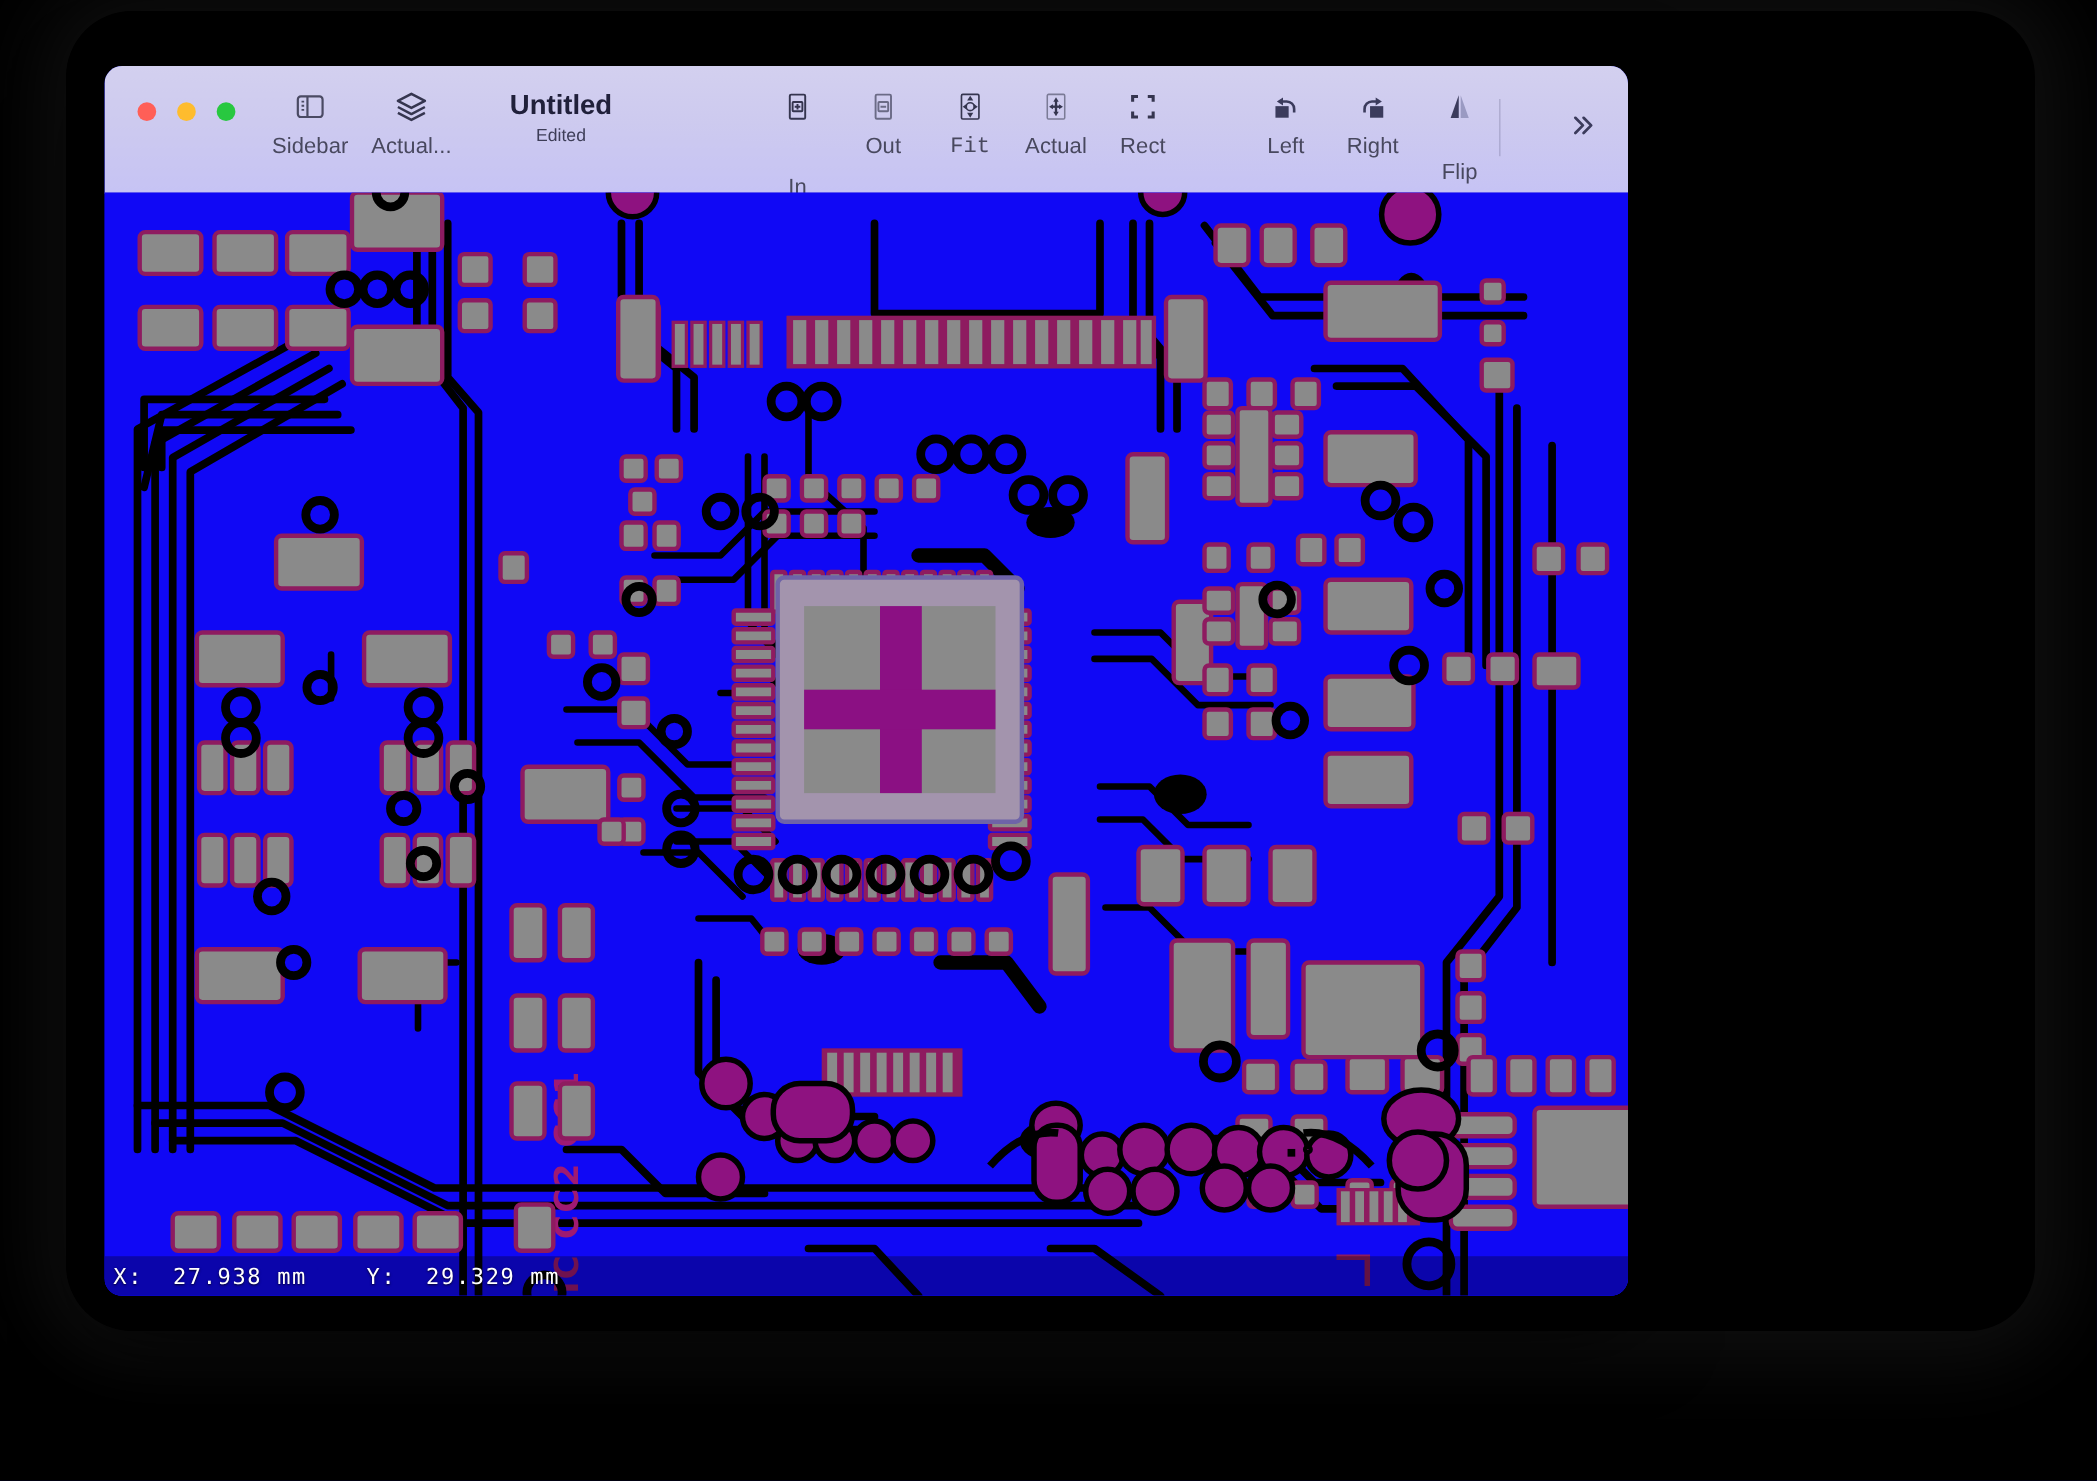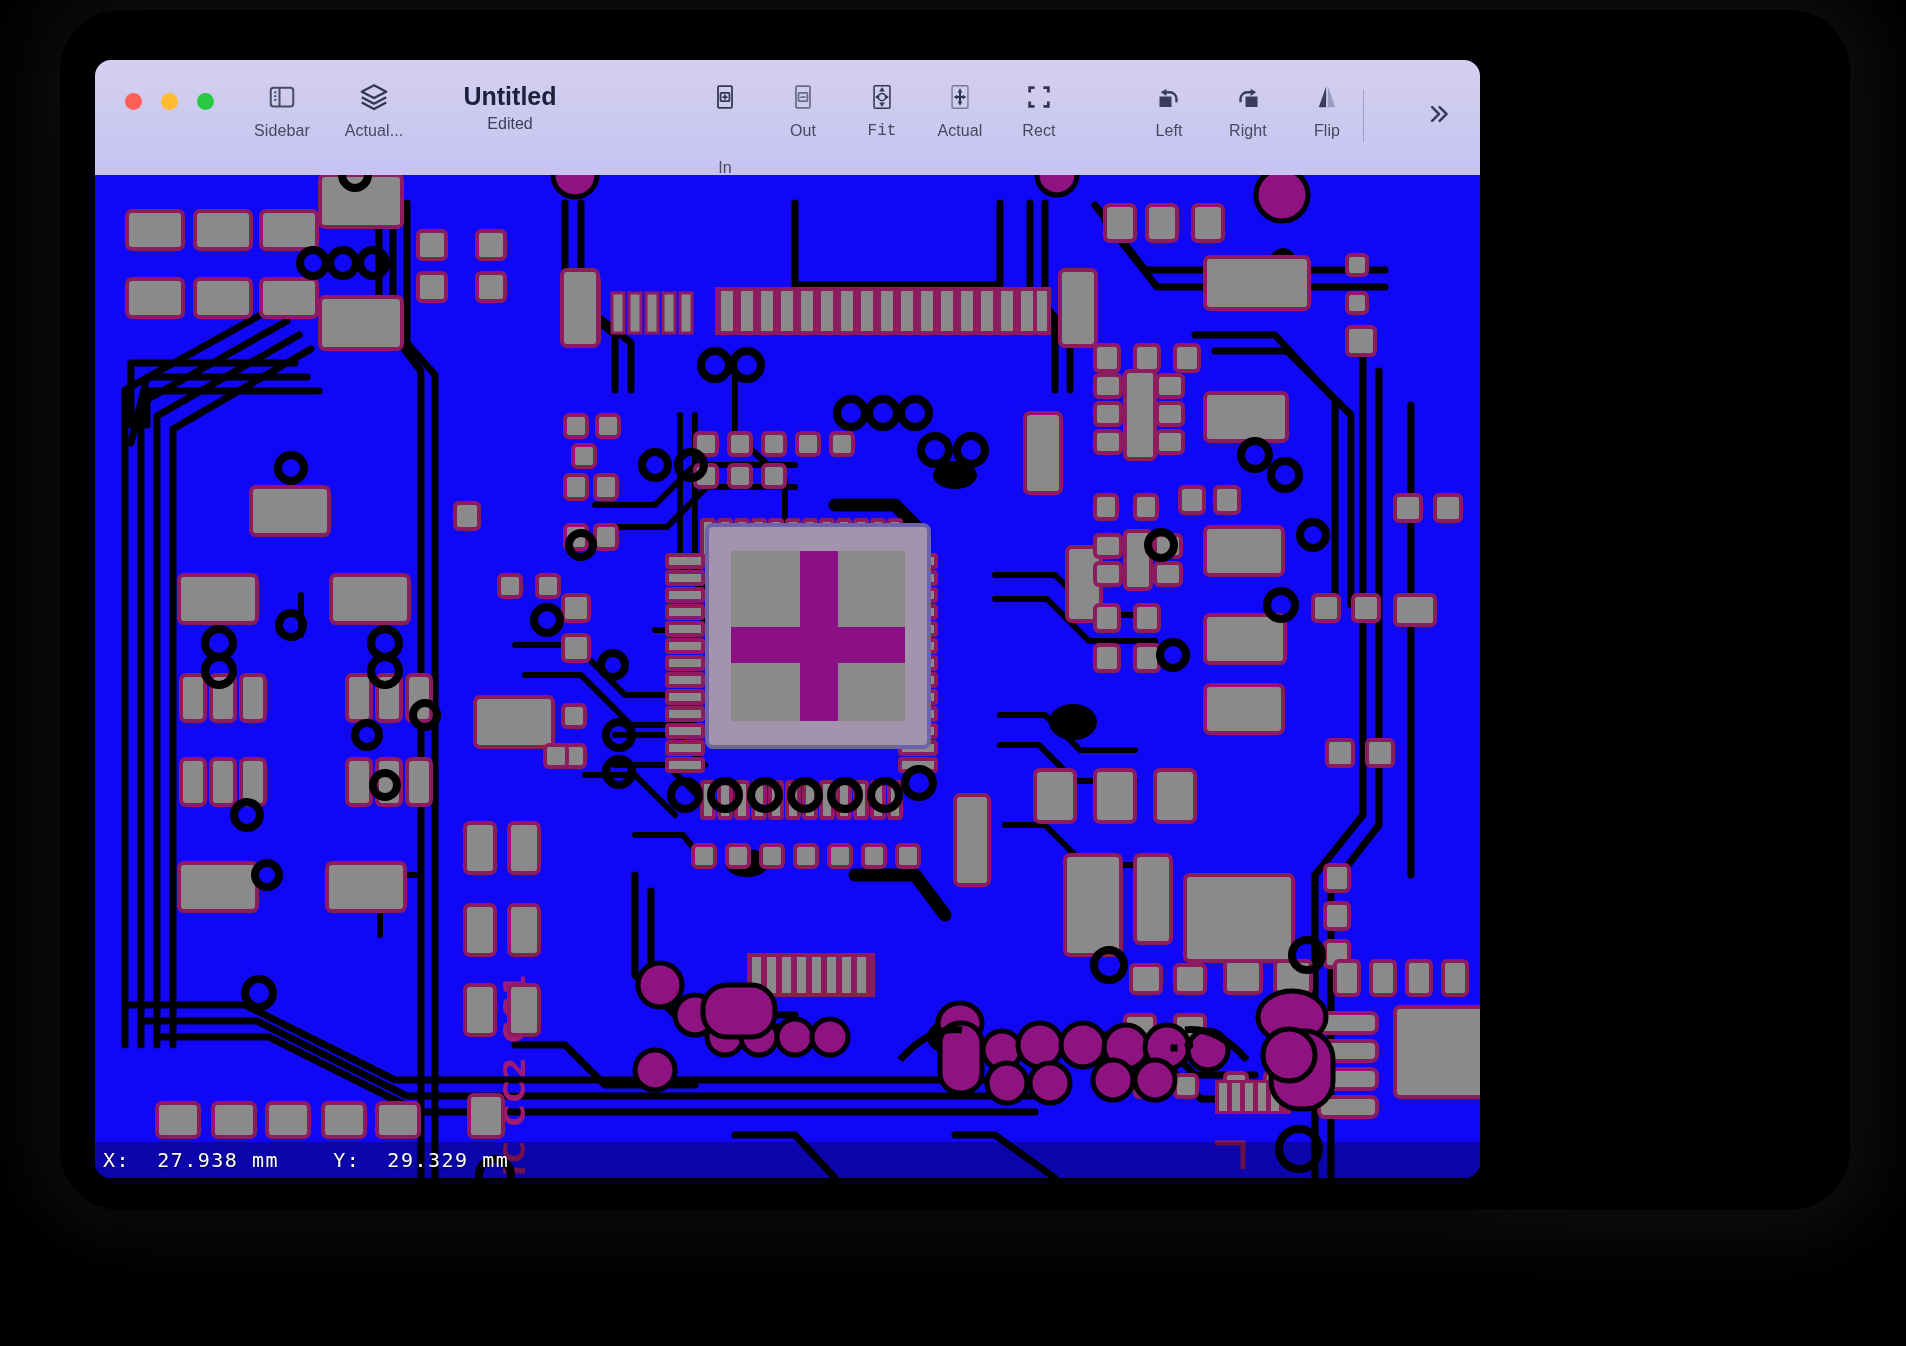--- a/index.html
+++ b/index.html
@@ -25,21 +25,21 @@
             border-bottom:1px solid rgba(0,0,0,.08);}
   .lights{position:absolute;left:30px;top:33px;display:flex;gap:19px;}
   .light{width:17px;height:17px;border-radius:50%;}
   .l-red{background:#ff5f57;}
   .l-yellow{background:#febc2e;}
   .l-green{background:#28c840;}
 
   .tb-item{position:absolute;top:18px;display:flex;flex-direction:column;
            align-items:center;width:86px;cursor:default;}
   .tb-ico{height:38px;display:flex;align-items:center;justify-content:center;}
-  .tb-lab{font-size:16px;color:#48485e;margin-top:6px;letter-spacing:.1px;
+  .tb-lab{font-size:20px;color:#48485e;margin-top:6px;letter-spacing:.1px;
           white-space:nowrap;}
 
   #doc-title{position:absolute;top:22px;left:330px;width:170px;text-align:center;}
   #doc-title .t{font-size:25px;font-weight:bold;color:#20203a;line-height:1.15;}
   #doc-title .s{font-size:16px;color:#3d3d57;margin-top:4px;}
 
   .tb-sep{position:absolute;top:30px;width:1px;height:52px;
           background:rgba(70,70,110,.32);}
   #expand{position:absolute;top:30px;left:1318px;width:52px;height:48px;
           display:flex;align-items:center;justify-content:center;}
@@ -185,21 +185,21 @@
       <div class="tb-ico">
         <svg width="30" height="30" viewBox="0 0 24 24">
           <rect x="10" y="11.6" width="9.6" height="8.4" fill="#3b3b5c"></rect>
           <path d="M16 8.2h-4.6a5.4 5.4 0 0 0-5.4 5.4v2.6" fill="none" stroke="#3b3b5c" stroke-width="1.9"></path>
           <polygon points="18.6,8.2 14.1,5.3 14.1,11.1" fill="#3b3b5c"></polygon>
         </svg>
       </div>
       <div class="tb-lab">Right</div>
     </div>
 
-    <div class="tb-item" style="left:1189px;">
+    <div class="tb-item" style="left:1189px;gap:24px;">
       <div class="tb-ico">
         <svg width="30" height="30" viewBox="0 0 24 24">
           <polygon points="11.3,3.6 11.3,20.2 5.4,20.2" fill="#3b3b5c"></polygon>
           <polygon points="12.7,3.6 12.7,20.2 18.6,20.2" fill="#9a9ac2"></polygon>
         </svg>
       </div>
       <div class="tb-lab">Flip</div>
     </div>
 
     <div class="tb-sep" style="left:1268px;"></div>

